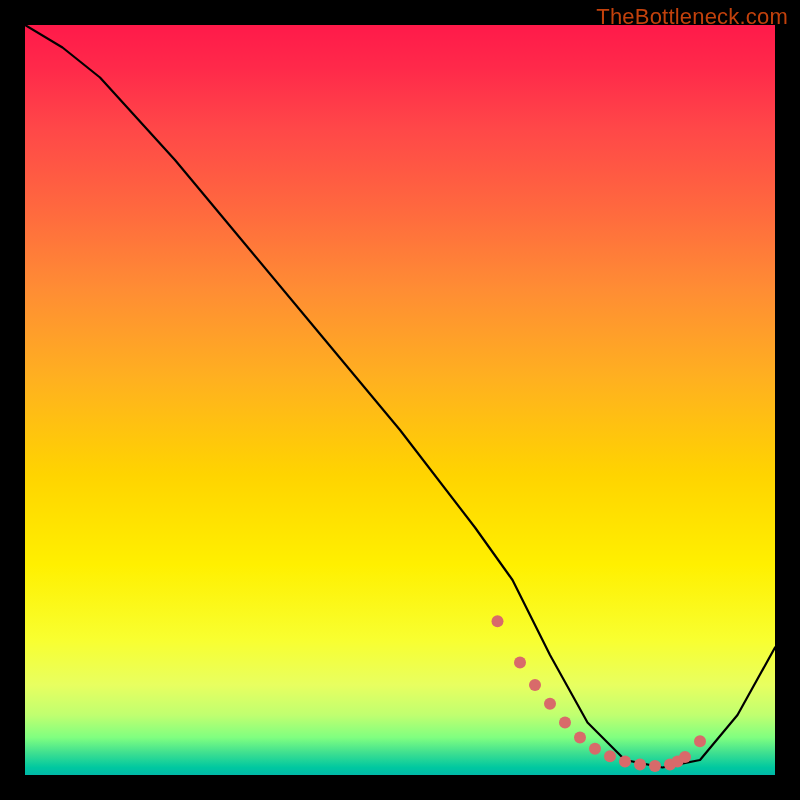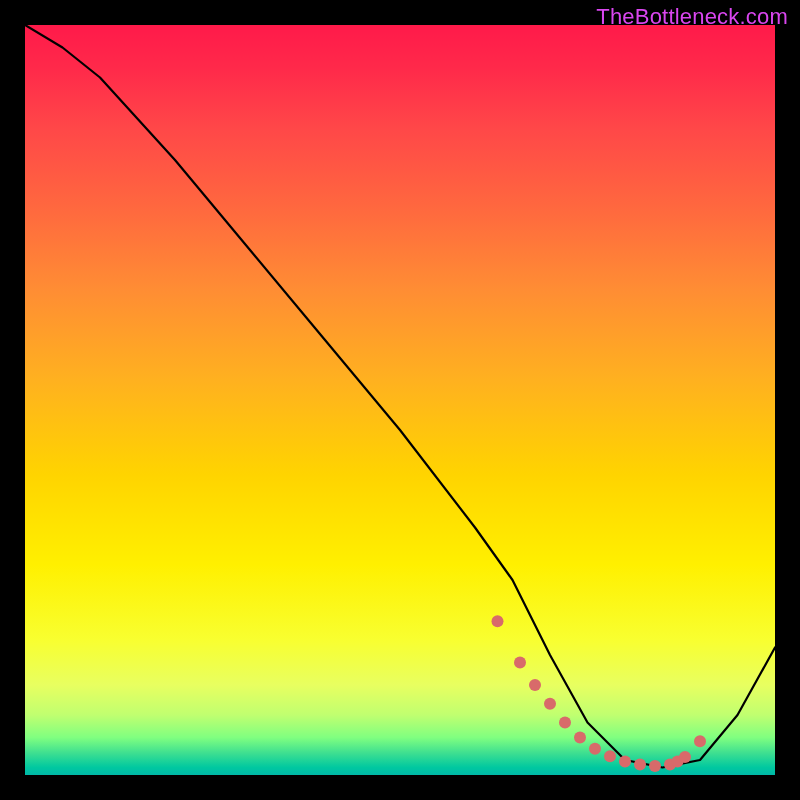--- a/index.html
+++ b/index.html
@@ -8,21 +8,21 @@
     height: 800px;
     background: #000;
     position: relative;
     font-family: Arial, sans-serif;
     overflow: hidden;
   }
   .watermark {
     position: absolute;
     top: 4px;
     right: 12px;
-    color: #d946ef;
+    color: #c2410c;
     font-size: 22px;
     font-weight: 500;
     z-index: 10;
     letter-spacing: 0.2px;
   }
   .plot-area {
     position: absolute;
     left: 25px;
     top: 25px;
     width: 750px;

